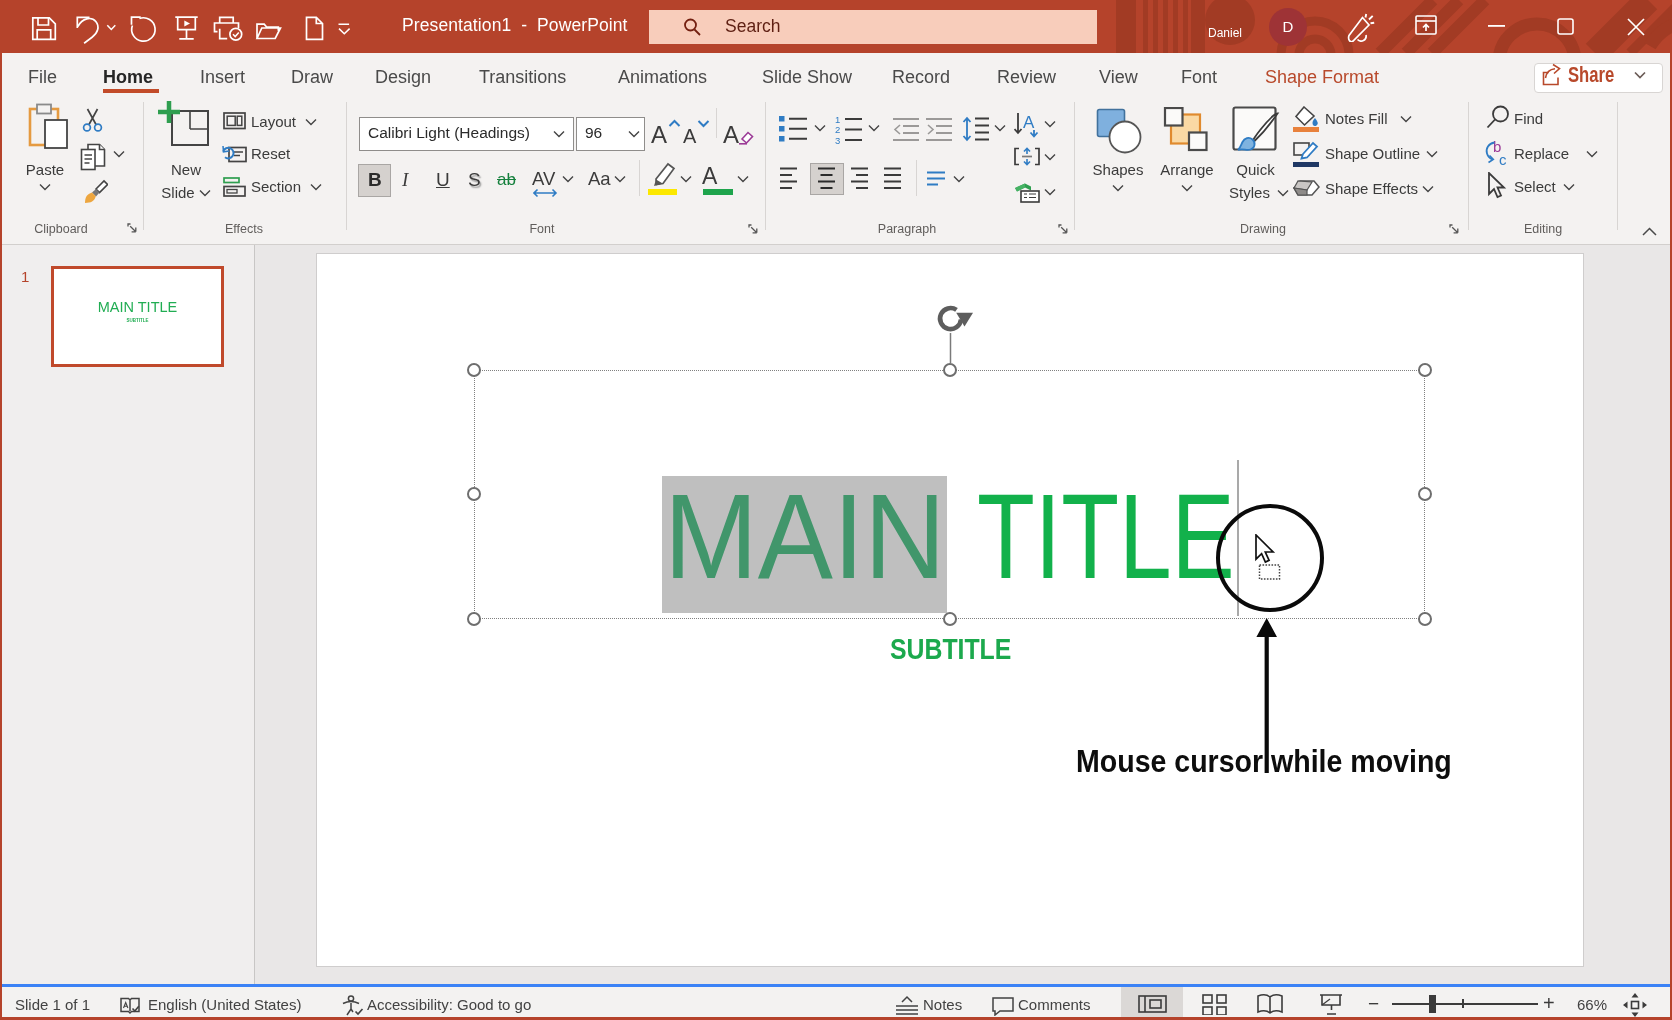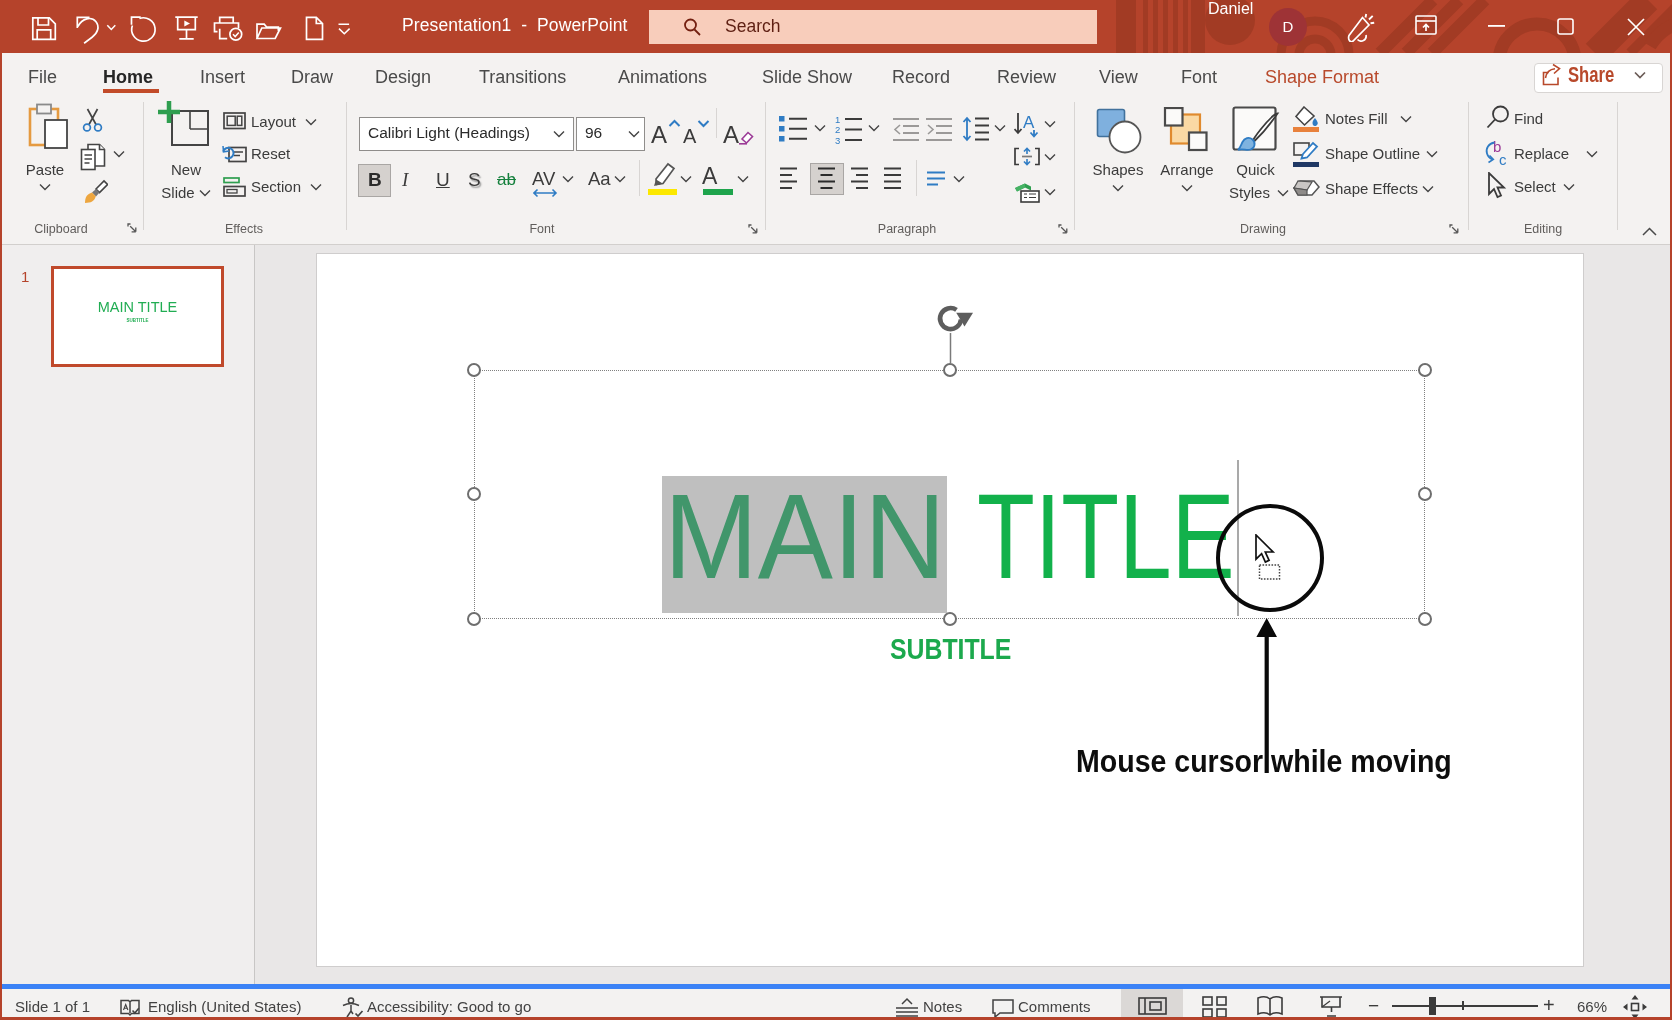--- a/index.html
+++ b/index.html
@@ -22,21 +22,21 @@
 .btxt { position:absolute; font-size:15px; color:#3b3b3b; white-space:nowrap; }
 
 #mainarea { left:2px; top:245px; width:1668px; height:739px; background:#E9E7E7; }
 #leftpanel { left:2px; top:245px; width:252px; height:739px; background:#F0EEEE; }
 #paneldiv { left:254px; top:245px; width:1px; height:739px; background:#C8C6C5; }
 #canvas { left:316px; top:253px; width:1268px; height:714px; background:#fff; border:1px solid #CFCDCD; }
 
 #wbl { left:0; top:53px; width:2px; height:967px; background:#B5432B; }
 #wbr { left:1670px; top:53px; width:2px; height:967px; background:#B5432B; }
 
-#statusbar { left:0; top:984px; width:1672px; height:36px; background:#F3F2F1; border-top:5px solid #3b82f6; }
+#statusbar { left:0; top:984px; width:1672px; height:36px; background:#F3F2F1; border-top:3px solid #3b82f6; }
 #statusred { left:0; top:1017px; width:1672px; height:3px; background:#B5432B; }
 .stxt { position:absolute; top:9px; font-size:15px; color:#424242; white-space:nowrap; }
 
 #selrect { left:474px; top:370px; width:951px; height:249px; border:1px dotted #808080; }
 .handle { position:absolute; width:14px; height:14px; border:2.2px solid #6e6e6e; border-radius:50%; background:#fff; }
 
 #hl { left:662px; top:476px; width:285px; height:137px; background:#BFBFBF; }
 .bigword { position:absolute; font-size:119.7px; line-height:1; transform-origin:0 0; white-space:pre; }
 #caret { left:1237px; top:460px; width:2px; height:156px; background:#A9A9A9; }
 #bigcircle { left:1216px; top:504px; width:108px; height:108px; border:4.5px solid #0a0a0a; border-radius:50%; background:transparent; }
@@ -95,21 +95,21 @@
 
     <path d="M338.5,24.3 h10.6 M339,28.6 l5.3,5.2 l5.3,-5.2" stroke-width="1.5"></path>
   </svg>
   <div class="abs ttxt" style="left:402px;top:15px;font-size:17.5px;letter-spacing:0.1px">Presentation1&nbsp; -&nbsp; PowerPoint</div>
   <div class="abs" id="searchbox"></div>
   <svg class="abs" style="left:683px;top:18px" width="18" height="18" fill="none" stroke="#731F10" stroke-width="1.8">
     <circle cx="7.5" cy="7" r="5.5"></circle>
       <path d="M11.5,11.5 L17,17"></path>
   </svg>
   <div class="abs" style="left:725px;top:16px;font-size:17.5px;color:#5E1F12">Search</div>
-  <div class="abs ttxt" style="left:1208px;top:0;font-size:16px">Daniel</div>
+  <div class="abs ttxt" style="left:1208px;top:26px;font-size:12px">Daniel</div>
   <div class="abs" style="left:1269px;top:8px;width:38px;height:38px;border-radius:50%;background:#9E3336;color:#fff;font-size:15px;text-align:center;line-height:38px">D</div>
 
   <svg class="abs" style="left:1346px;top:12px" width="32" height="30" fill="none" stroke="#fff" stroke-width="1.7">
     <path d="M3,23.5 L16.5,5.5 L23,13 L6.8,29.3 C4.2,31 1.6,27.6 3,23.5 z"></path>
     <path d="M11.5,27.5 a5,5 0 0 0 8.5,-4.5"></path>
     <path d="M19.5,5.5 l0.7,-3.5 M23,7.5 l3.7,-3.7 M24.5,11.3 l3.7,-0.6" stroke-width="1.9"></path>
   </svg>
 
   <svg class="abs" style="left:1415px;top:15px" width="24" height="24" fill="none" stroke="#fff" stroke-width="1.6">
     <rect x="1" y="1" width="20" height="18" rx="1"></rect>

